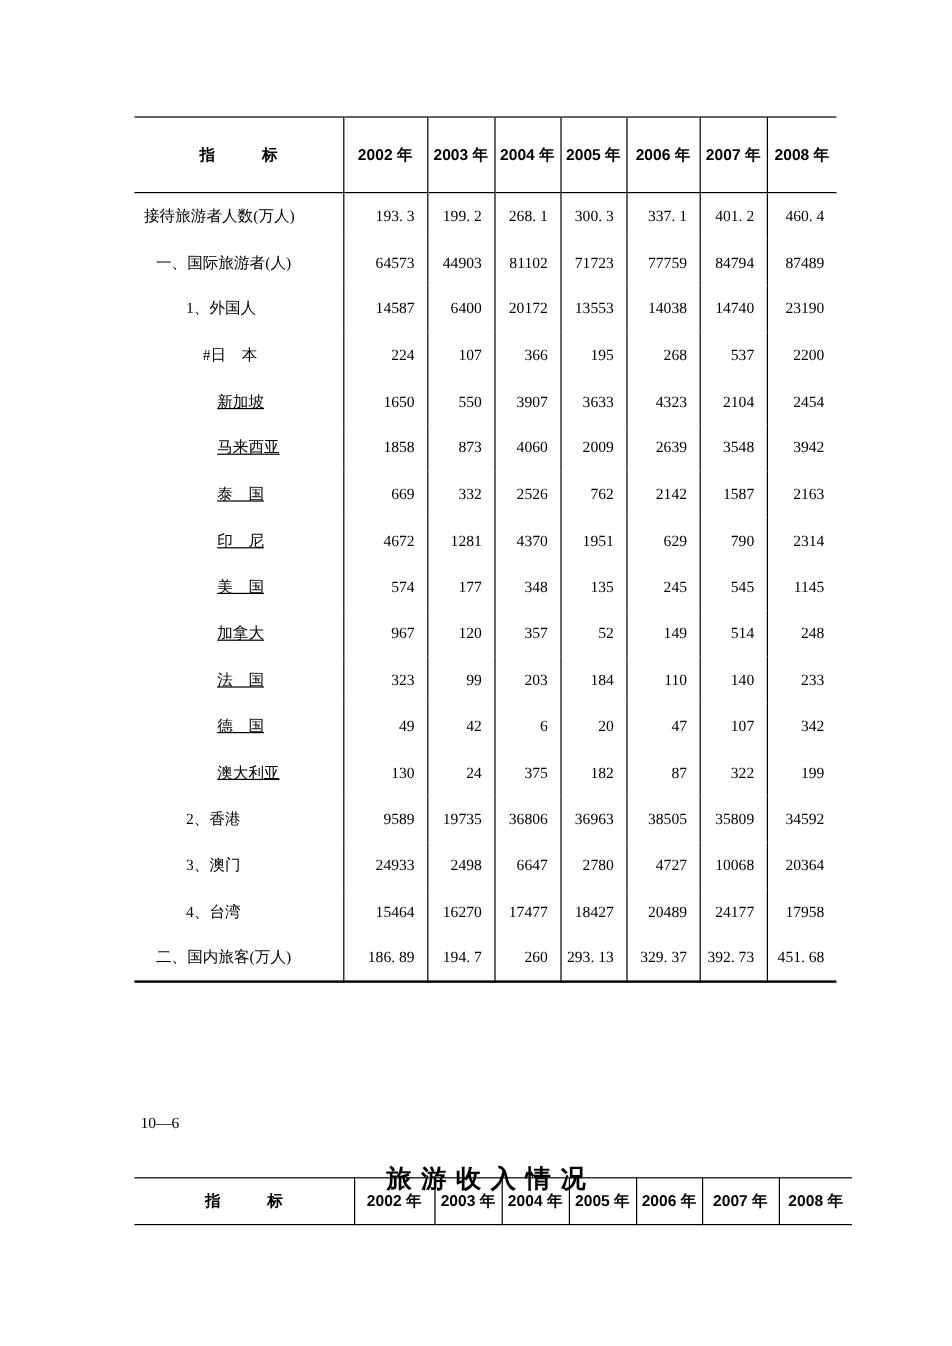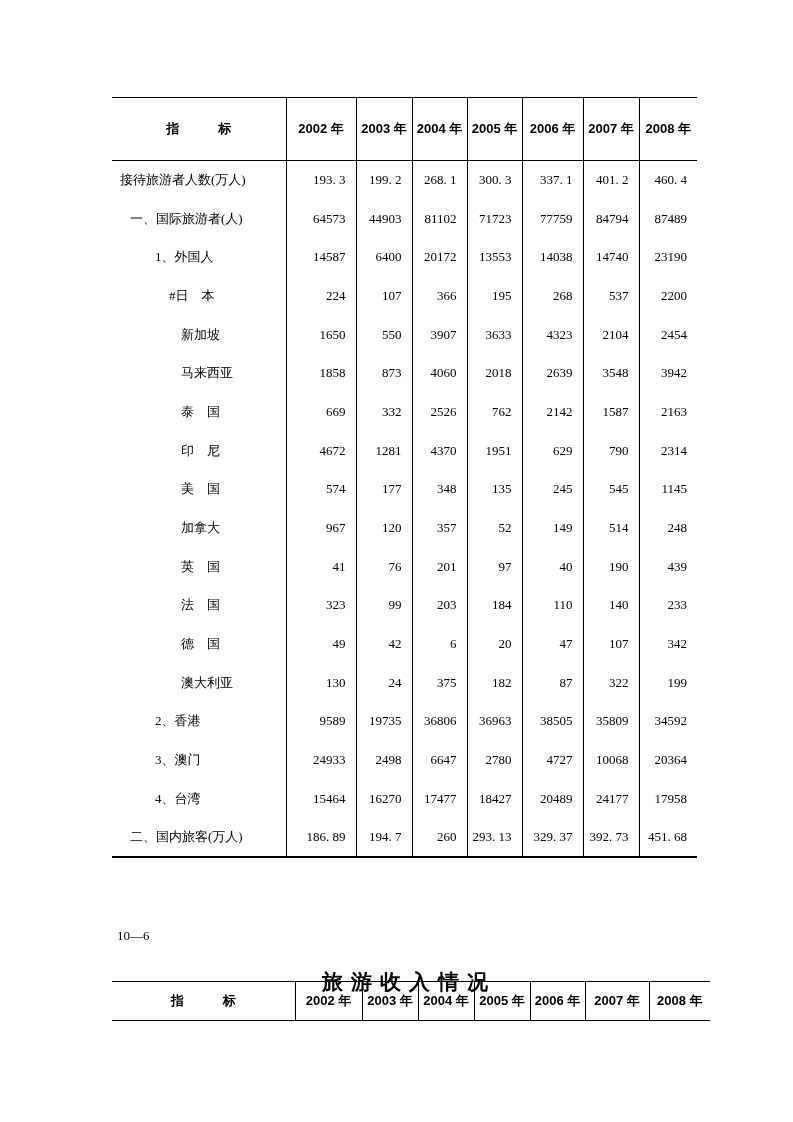--- a/index.html
+++ b/index.html
@@ -51,21 +51,21 @@
   table.t1 tbody td.label {
     text-align:left;
     padding-right:0;
     font-size:13px;
     margin-top:48px;
   }
   td.ind0 { padding-left:8px; }
   td.ind1 { padding-left:18px;font-family:Liberation Serif, serif; }
   td.ind2 { padding-left:43px; }
   td.ind3 { padding-left:57px; }
-  td.ind4 { padding-left:69px; }
+  td.ind4 { padding-left:69px;text-decoration:underline; }
 
   .section-title {
     position:absolute;
     left:112px; top:968px; width:586px;
     text-align:center;
     font-family:"Liberation Sans","DejaVu Sans",sans-serif;
     font-weight:bold;
     font-size:21px;
     letter-spacing:8px;
     padding-left:8px;
@@ -155,21 +155,21 @@
           <td>3633</td>
           <td>4323</td>
           <td>2104</td>
           <td>2454</td>
         </tr>
         <tr>
           <td class="label ind4">马来西亚</td>
           <td>1858</td>
           <td>873</td>
           <td>4060</td>
-          <td>2018</td>
+          <td>2009</td>
           <td>2639</td>
           <td>3548</td>
           <td>3942</td>
         </tr>
         <tr>
           <td class="label ind4">泰　国</td>
           <td>669</td>
           <td>332</td>
           <td>2526</td>
           <td>762</td>
@@ -199,30 +199,20 @@
         </tr>
         <tr>
           <td class="label ind4">加拿大</td>
           <td>967</td>
           <td>120</td>
           <td>357</td>
           <td>52</td>
           <td>149</td>
           <td>514</td>
           <td>248</td>
-        </tr>
-        <tr>
-          <td class="label ind4">英　国</td>
-          <td>41</td>
-          <td>76</td>
-          <td>201</td>
-          <td>97</td>
-          <td>40</td>
-          <td>190</td>
-          <td>439</td>
         </tr>
         <tr>
           <td class="label ind4">法　国</td>
           <td>323</td>
           <td>99</td>
           <td>203</td>
           <td>184</td>
           <td>110</td>
           <td>140</td>
           <td>233</td>

